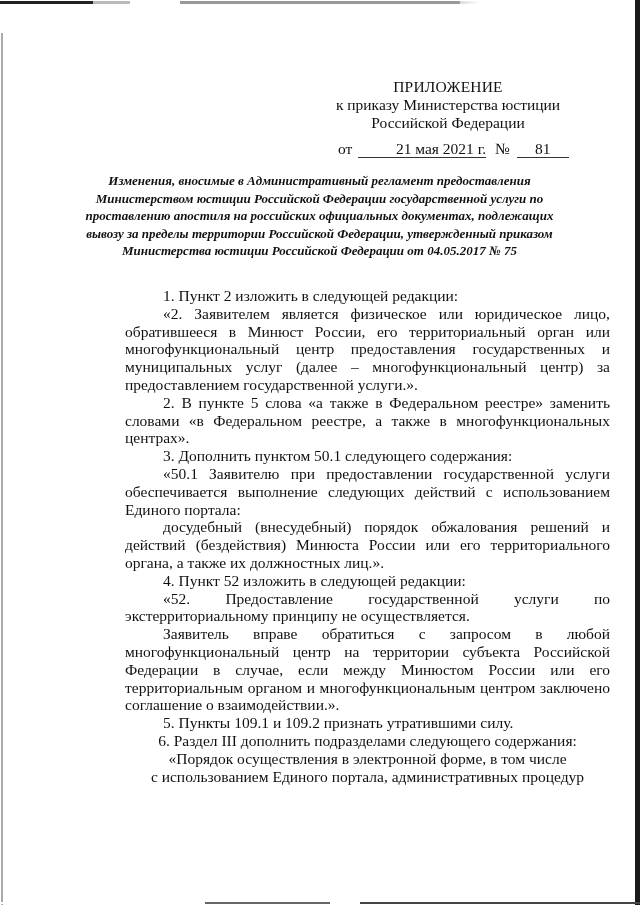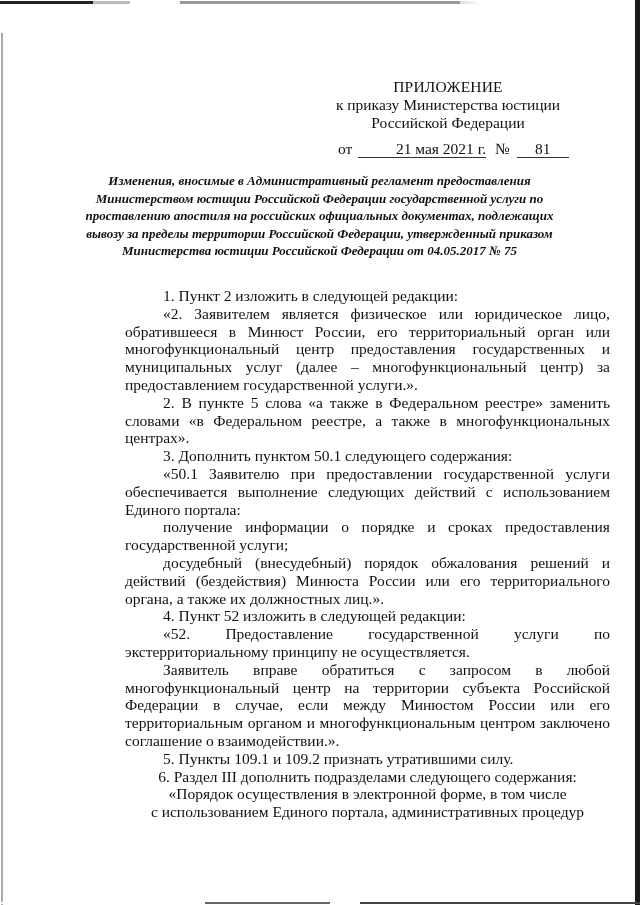--- a/index.html
+++ b/index.html
@@ -127,21 +127,20 @@
 </div>
 
 <div class="doc-title">Изменения, вносимые в Административный регламент предоставления Министерством юстиции Российской Федерации государственной услуги по проставлению апостиля на российских официальных документах, подлежащих вывозу за пределы территории Российской Федерации, утвержденный приказом Министерства юстиции Российской Федерации от 04.05.2017 № 75</div>
 
 <div class="body">
   <p>1. Пункт 2 изложить в следующей редакции:</p>
   <p>«2. Заявителем является физическое или юридическое лицо, обратившееся в Минюст России, его территориальный орган или многофункциональный центр предоставления государственных и муниципальных услуг (далее – многофункциональный центр) за предоставлением государственной услуги.».</p>
   <p>2. В пункте 5 слова «а также в Федеральном реестре» заменить словами «в Федеральном реестре, а также в многофункциональных центрах».</p>
   <p>3. Дополнить пунктом 50.1 следующего содержания:</p>
   <p>«50.1 Заявителю при предоставлении государственной услуги обеспечивается выполнение следующих действий с использованием Единого портала:</p>
-  <p>получение информации о порядке и сроках предоставления государственной услуги;</p>
   <p>досудебный (внесудебный) порядок обжалования решений и действий (бездействия) Минюста России или его территориального органа, а также их должностных лиц.».</p>
   <p>4. Пункт 52 изложить в следующей редакции:</p>
   <p>«52. Предоставление государственной услуги по экстерриториальному принципу не осуществляется.</p>
   <p>Заявитель вправе обратиться с запросом в любой многофункциональный центр на территории субъекта Российской Федерации в случае, если между Минюстом России или его территориальным органом и многофункциональным центром заключено соглашение о взаимодействии.».</p>
   <p>5. Пункты 109.1 и 109.2 признать утратившими силу.</p>
   <p class="center">6. Раздел III дополнить подразделами следующего содержания:</p>
   <p class="center">«Порядок осуществления в электронной форме, в том числе</p>
   <p class="center">с использованием Единого портала, административных процедур</p>
 </div>
 

